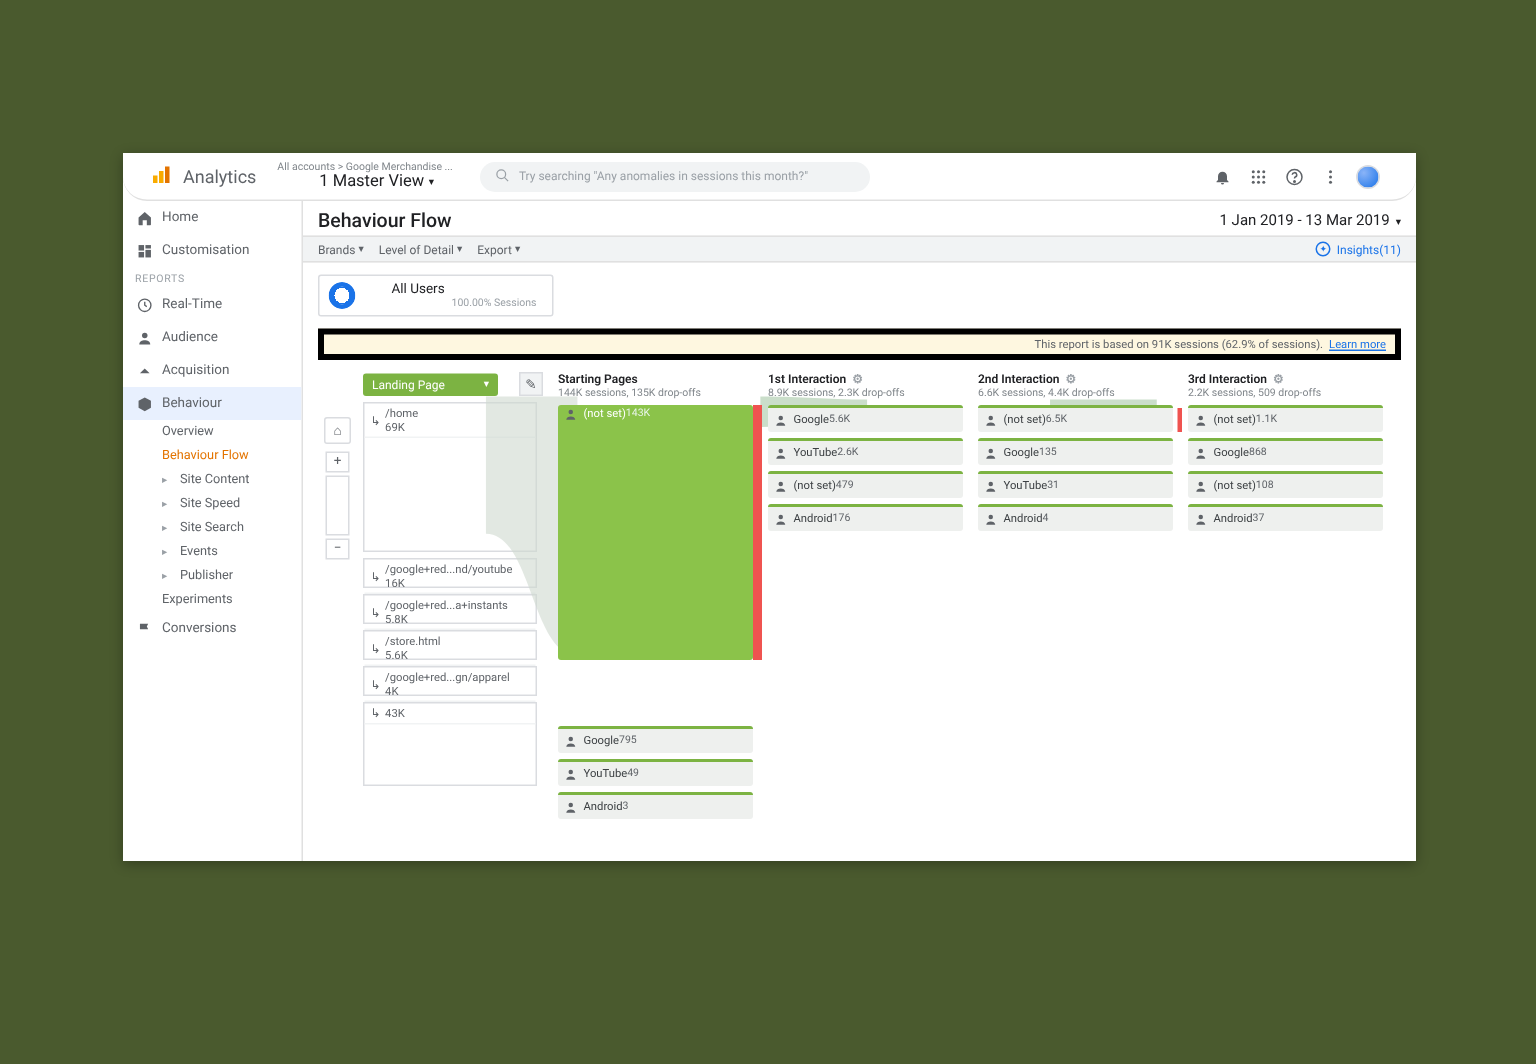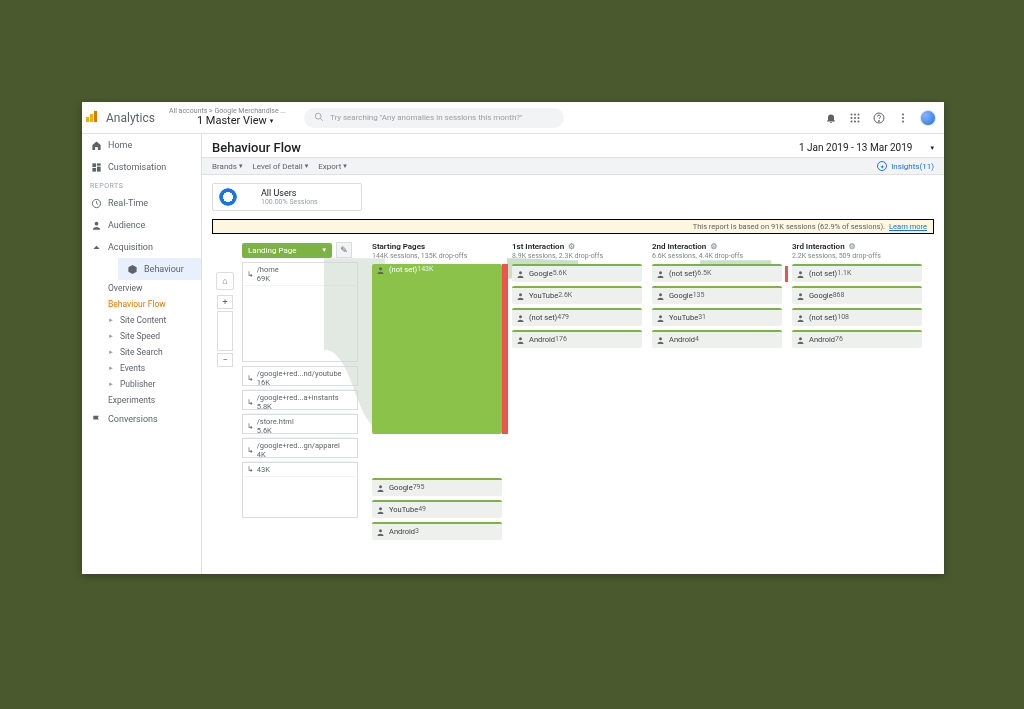--- a/index.html
+++ b/index.html
@@ -20,23 +20,24 @@
     background: #fff;
     display: flex;
     flex-direction: column;
     box-shadow: 0 2px 8px rgba(0,0,0,.3);
   }
   
   .topbar {
     height: 32px;
     display: flex;
     align-items: center;
-    padding: 0 4px;
+    padding: 0 20px;
     border-bottom: 1px solid #e0e0e0;
     gap: 6px;
+    border-radius: 16px;
   }
   .logo { width: 14px; height: 14px; }
   .logo-bars { display:flex; align-items:flex-end; gap:1px; }
   .logo-bars span { display:block; width:3px; background:#f9ab00; }
   .logo-bars span:nth-child(1){height:5px;}
   .logo-bars span:nth-child(2){height:8px;}
   .logo-bars span:nth-child(3){height:11px;background:#e37400;}
   .brand { font-size: 12px; color:#5f6368; margin-right:8px; }
   .account-picker { display:flex; flex-direction:column; font-size:9px; line-height:1.1; cursor:pointer; }
   .account-picker .crumb { font-size:7px; color:#80868b; }
@@ -78,36 +79,36 @@
     color:#5f6368;
     cursor:pointer;
   }
   .nav-item .ic { width:12px;height:12px; display:flex;align-items:center;justify-content:center; }
   .nav-header {
     padding: 4px 8px 2px;
     color:#9aa0a6;
     font-size:7px;
     letter-spacing:.5px;
   }
-  .nav-item.active { background:#e8f0fe;margin-left:36px; }
-  .sub { padding-left: 22px; font-size:8.5px;text-align:center; }
+  .nav-item.active { background:#e8f0fe; }
+  .sub { padding-left: 22px; font-size:8.5px; }
   .sub .nav-item { padding:3px 4px; }
   .sub .nav-item.selected { color:#e37400; }
   .caret { font-size:7px; color:#9aa0a6; width:6px; display:inline-block;}
   .sidebar-bottom { margin-top:auto; border-top:1px solid #e0e0e0;}
   .sidebar-collapse { text-align:center; padding:3px 0; color:#9aa0a6; cursor:pointer;}
 
   
   .main { flex:1; display:flex; flex-direction:column; min-width:0; background:#fff; }
   .page-header {
     display:flex; align-items:center; justify-content:space-between;
     padding: 6px 10px 2px;
   }
   .page-title { font-size:13px; color:#202124; font-weight:500;}
-  .date-range { font-size:10px; color:#202124; display:flex; align-items:center; gap:18px; cursor:pointer;}
+  .date-range { font-size:10px; color:#202124; display:flex; align-items:center; gap:4px; cursor:pointer;}
   .toolbar {
     background:#f1f3f4;
     border-top:1px solid #e0e0e0;
     border-bottom:1px solid #e0e0e0;
     display:flex; align-items:center;
     padding: 3px 10px;
     gap:10px;
     font-size:8px;
     color:#5f6368;
   }
@@ -132,25 +133,25 @@
   .seg-card .ring {
     width:18px;height:18px;border:3px solid #1a73e8;border-radius:50%;
     background:conic-gradient(#1a73e8 0 360deg);
     mask: radial-gradient(circle, transparent 5px, #000 5px);
     -webkit-mask: radial-gradient(circle, transparent 5px, #000 5px);
   }
   .seg-card .dashed-ring {
     width:14px;height:14px;border:1px dashed #9aa0a6;border-radius:50%;
   }
   .seg-card .seg-l1 { color:#202124; font-size:9px;}
-  .seg-card .seg-l2 { color:#9aa0a6; font-size:7px;}
+  .seg-card .seg-l2 { color:#9aa0a6; font-size:7px;margin-left:40px;}
   .notice-bar {
     margin: 0 10px 4px;
     background:#fef7e0;
-    border:1px solid #000000;
+    border:4px solid #000000;
     color:#5f6368;
     font-size:7.5px;
     padding:2px 6px;
     display:flex; justify-content:flex-end; gap:4px;
   }
   .notice-bar a { color:#1a73e8; text-decoration:underline; cursor:pointer;}
 
   
   .flow {
     flex:1; position:relative; padding: 4px 10px 10px; overflow:hidden;
@@ -169,21 +170,21 @@
   .col-sub { font-size:7px; color:#80868b; font-weight:400; margin-top:1px;}
 
   .dim-select {
     background:#7cb342; color:#fff;
     padding:3px 6px; border-radius:2px;
     font-size:8px; display:flex; align-items:center; gap:4px;
     cursor:pointer;
     width:90px;
     justify-content:space-between;
   }
-  .dim-select-wrap { display:flex; gap:4px; align-items:center;}
+  .dim-select-wrap { display:flex; gap:4px; align-items:center;justify-content:space-between;}
   .dim-settings {
     width:16px;height:16px;background:#f1f3f4;border:1px solid #dadce0;
     display:flex;align-items:center;justify-content:center;color:#5f6368;
     cursor:pointer; font-size:9px;
   }
 
   .zoom {
     position:absolute; left:14px; top:34px;
     width:18px;
     display:flex;flex-direction:column;align-items:center;gap:2px;
@@ -725,21 +726,21 @@
                     <div class="l2">108</div>
                   </div>
                 </div>
               <div class="node">
                   <svg class="person-ic" viewBox="0 0 24 24">
                     <circle cx="12" cy="7" r="4"></circle>
                     <path d="M4 21c0-4 4-6 8-6s8 2 8 6"></path>
                   </svg>
                   <div class="label">
                     <div>Android</div>
-                    <div class="l2">76</div>
+                    <div class="l2">37</div>
                   </div>
                 </div>
             </div>
           </div>
 
         </div>
       </div>
     </div>
   </div>
 </div>

